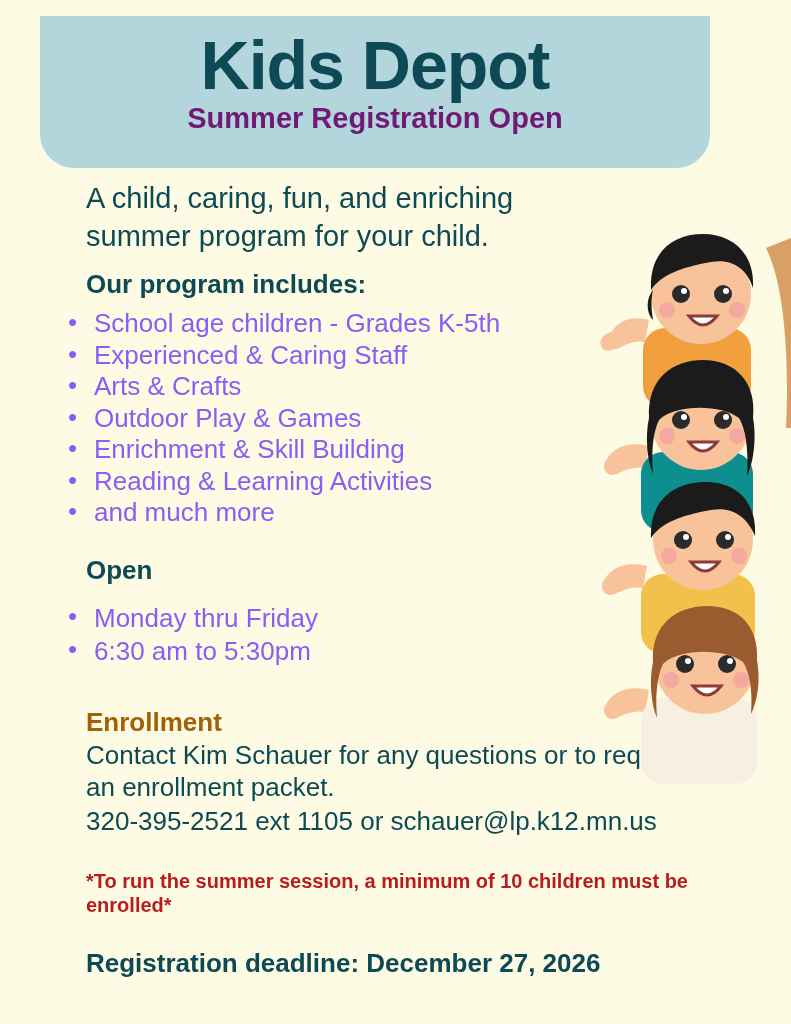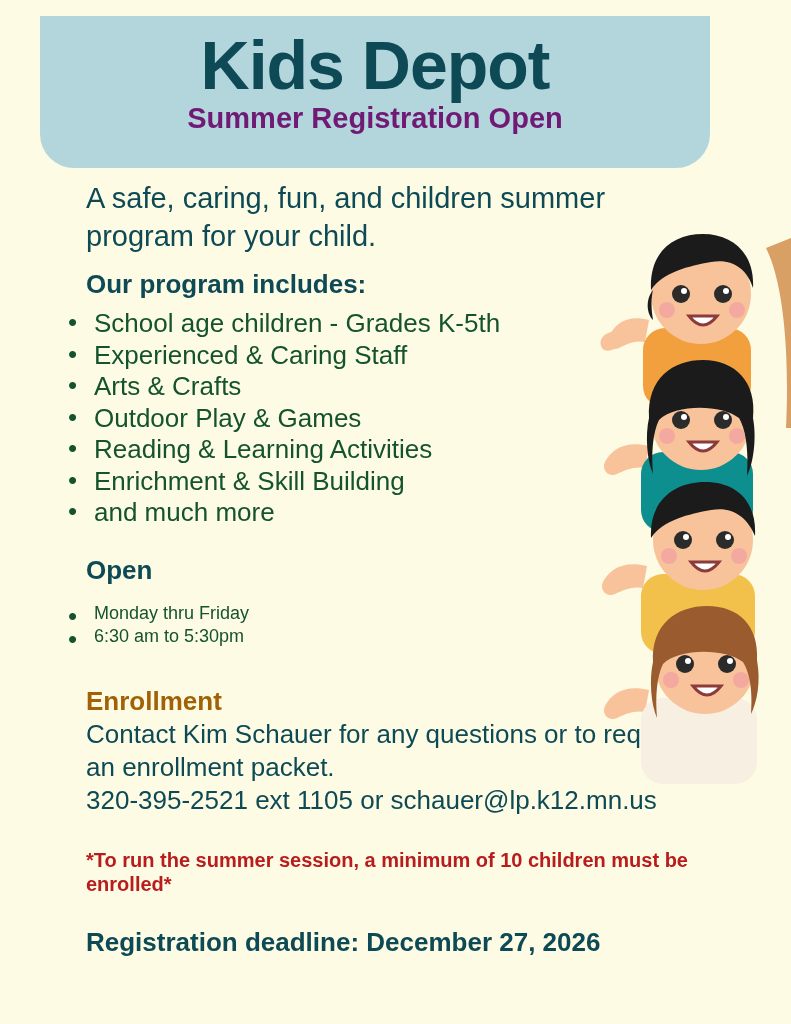--- a/index.html
+++ b/index.html
@@ -75,40 +75,40 @@
   }
   ul.bullets {
     margin: 0;
     padding: 0 0 0 62px;
     list-style: none;
   }
   ul.bullets li {
     position: relative;
     font-size: 26px;
     line-height: 1.21;
-    color: #14532d;
+    color: #8b5cf6;
     padding-left: 32px;
   }
   ul.bullets li::before {
     content: "\2022";
     position: absolute;
     left: 6px;
     top: -1px;
     font-size: 26px;
     line-height: 1.21;
   }
 
   .hours-head {
     margin: 26px 0 16px 86px;
     font-size: 26px;
     font-weight: bold;
     color: #0d4a55;
   }
   ul.hours-list li {
-    font-size: 18px;
+    font-size: 26px;
     line-height: 1.3;
   }
 
   .enroll-head {
     margin: 38px 0 0 86px;
     font-size: 26px;
     font-weight: bold;
     color: #a16207;
   }
   .enroll-text {
@@ -147,31 +147,31 @@
 
 <div class="page">
 
   <div class="header-banner">
     <div class="header-title">Kids Depot</div>
     <div class="header-sub">Summer Registration Open</div>
   </div>
 
   <div class="content">
 
-    <div class="intro">A safe, caring, fun, and children summer program for your child.</div>
+    <div class="intro">A child, caring, fun, and enriching summer program for your child.</div>
 
     <div class="section-head">Our program includes:</div>
 
     <ul class="bullets">
       <li>School age children - Grades K-5th</li>
       <li>Experienced &amp; Caring Staff</li>
       <li>Arts &amp; Crafts</li>
       <li>Outdoor Play &amp; Games</li>
+      <li>Enrichment &amp; Skill Building</li>
       <li>Reading &amp; Learning Activities</li>
-      <li>Enrichment &amp; Skill Building</li>
       <li>and much more</li>
     </ul>
 
     <div class="hours-head">Open</div>
 
     <ul class="bullets hours-list">
       <li>Monday thru Friday</li>
       <li>6:30 am to 5:30pm</li>
     </ul>
 

